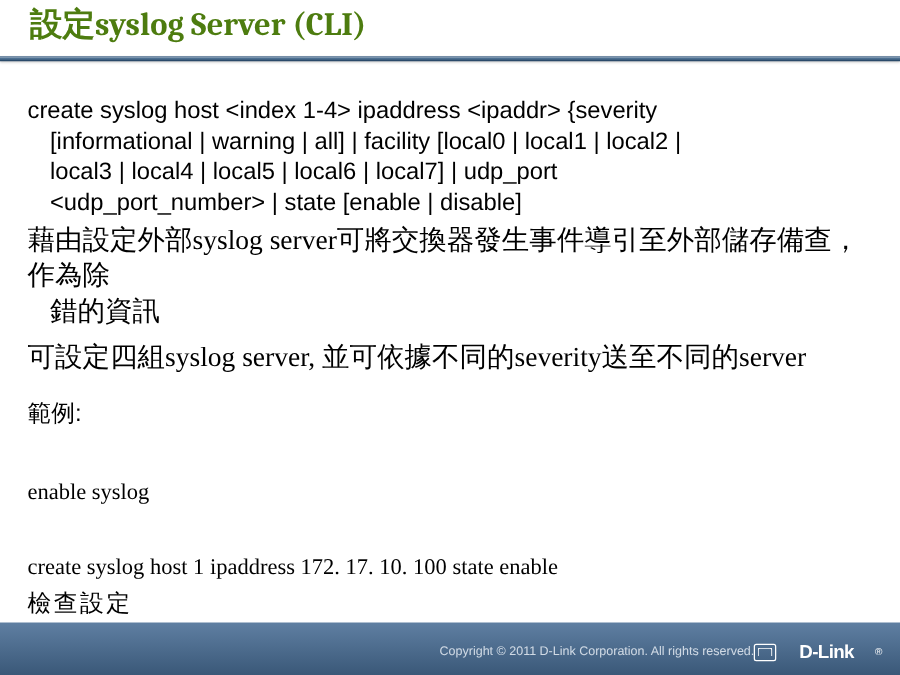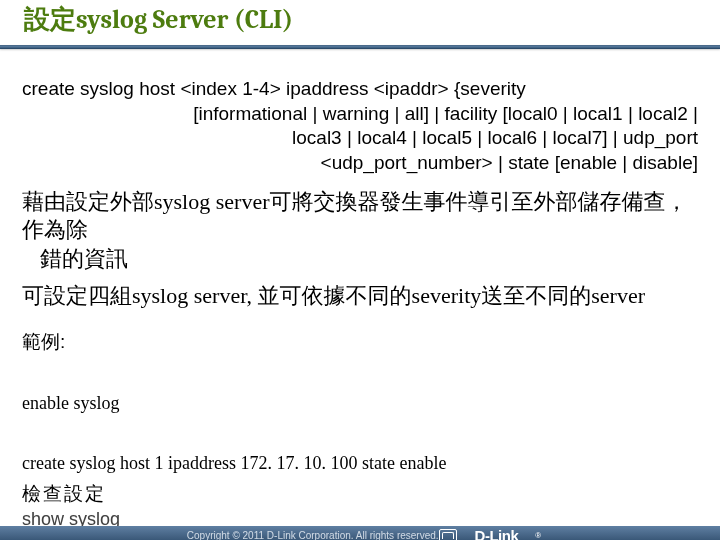--- a/index.html
+++ b/index.html
@@ -23,23 +23,23 @@
   }
   .content {
     padding: 28px 22px 0 22px;
     font-size: 18px;
     color: #000;
     line-height: 1.3;
   }
   .cmd {
     font-family: Arial, sans-serif;
     font-size: 19px;
-    margin-bottom: 12px;
+    margin-bottom: 2px;
   }
-  .cmd .indent { padding-left: 18px; display: block; text-align: right; }
+  .cmd .indent { padding-left: 18px; display: block; }
   .section-label {
     font-family: "Microsoft JhengHei", sans-serif;
     font-size: 18px;
     margin-top: 6px;
     margin-bottom: 6px;
   }
   .desc {
     font-family: Liberation Serif, serif;
     font-size: 22px;
     margin-bottom: 8px;
@@ -65,25 +65,25 @@
   .check-cmd {
     font-family: Arial, sans-serif;
     font-size: 18px;
     margin-top: 2px;
     color: #404040;
     text-shadow: 0 0 1px rgba(0,0,0,0.1);
   }
   .footer {
     position: absolute;
     left: 0; right: 0; bottom: 0;
-    height: 14px;
+    height: 42px;
     background: linear-gradient(to bottom, #5f7fa2 0%, #3a5878 100%);
     display: flex;
     align-items: center;
-    justify-content: center;
+    justify-content: flex-end;
     padding: 5px 14px 0 22px;
     color: #e8eef5;
     font-size: 10px;
     font-family: Arial, sans-serif;
   }
   .footer-left { opacity: 0.85; }
   .logo {
     display: flex;
     align-items: center;
     gap: 16px;

